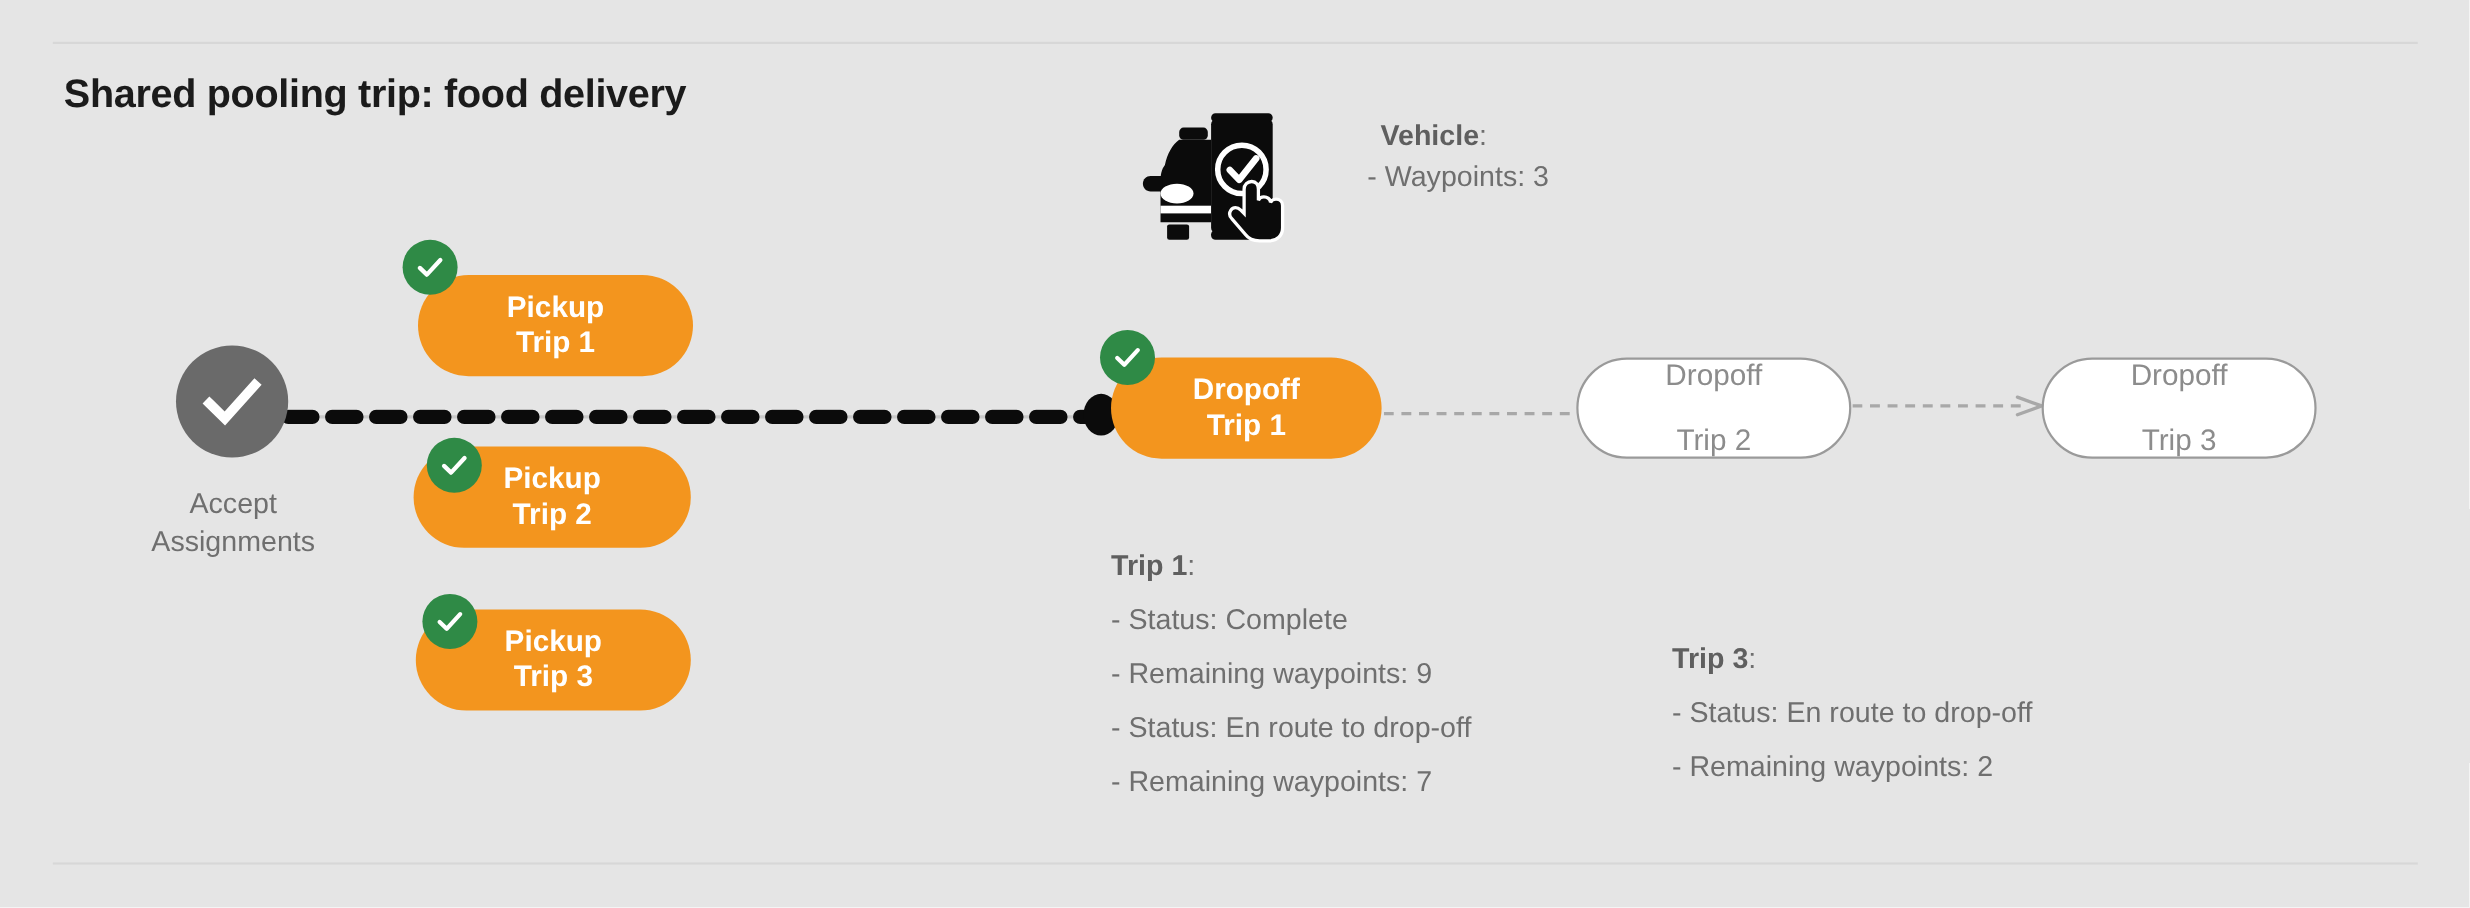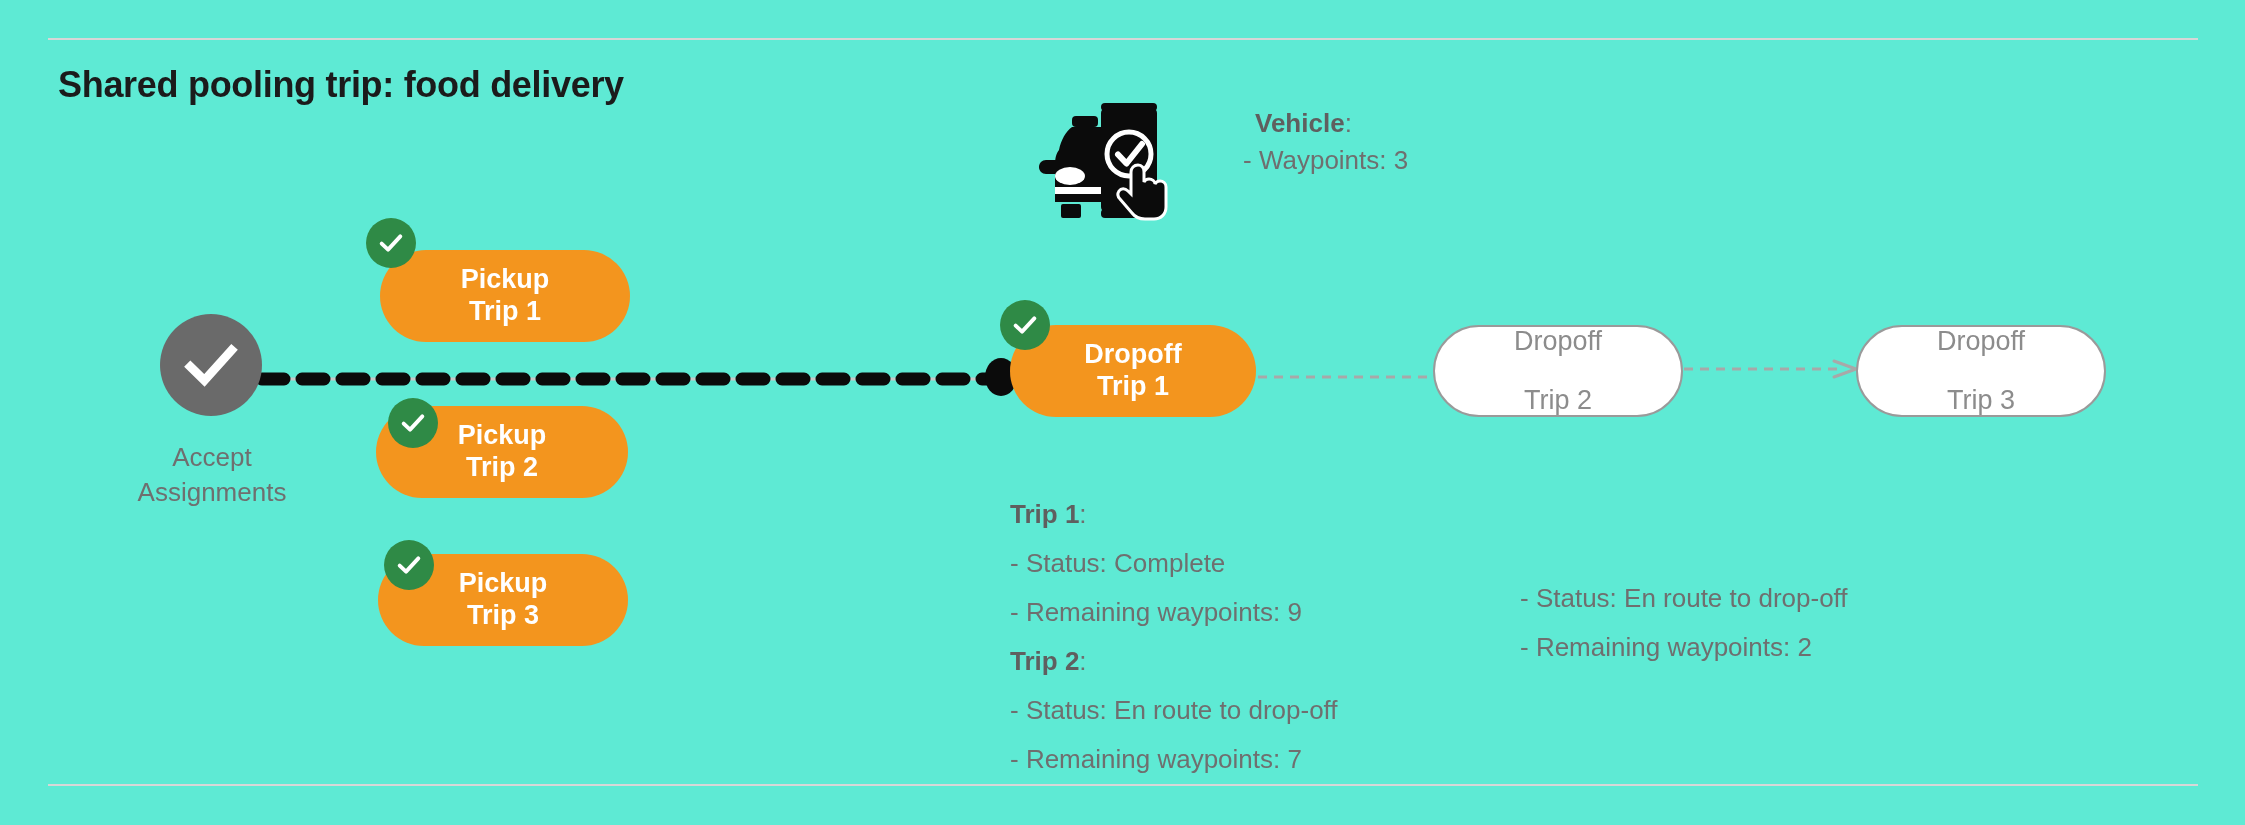--- a/index.html
+++ b/index.html
@@ -10,21 +10,21 @@
   }
   body {
     font-family: "Liberation Sans", sans-serif;
     -webkit-font-smoothing: antialiased;
   }
 
   .slide {
     position: relative;
     width: 2245px;
     height: 825px;
-    background: #5eead4;
+    background: #e5e5e5;
     overflow: hidden;
   }
 
   
   .rule {
     position: absolute;
     left: 48px;
     width: 2150px;
     height: 2px;
     background: #d7d7d7;
@@ -331,23 +331,23 @@
 
   <div class="vehicle-info">
     <div><span class="hd">Vehicle</span><span>:</span></div>
     <div>- Waypoints: 3</div>
   </div>
 
   <div class="trip-block trip-left">
     <div><span class="hd">Trip 1</span><span>:</span></div>
     <div>- Status:  Complete</div>
     <div>- Remaining waypoints: 9</div>
-    <div><span class="hd">Trip 2</span><span>:</span></div>
     <div>- Status:  En route to drop-off</div>
     <div>- Remaining waypoints: 7</div>
   </div>
 
   <div class="trip-block trip-right">
+    <div><span class="hd">Trip 3</span><span>:</span></div>
     <div>- Status:  En route to drop-off</div>
     <div>- Remaining waypoints: 2</div>
   </div>
 
 </div>
 
 </body></html>

